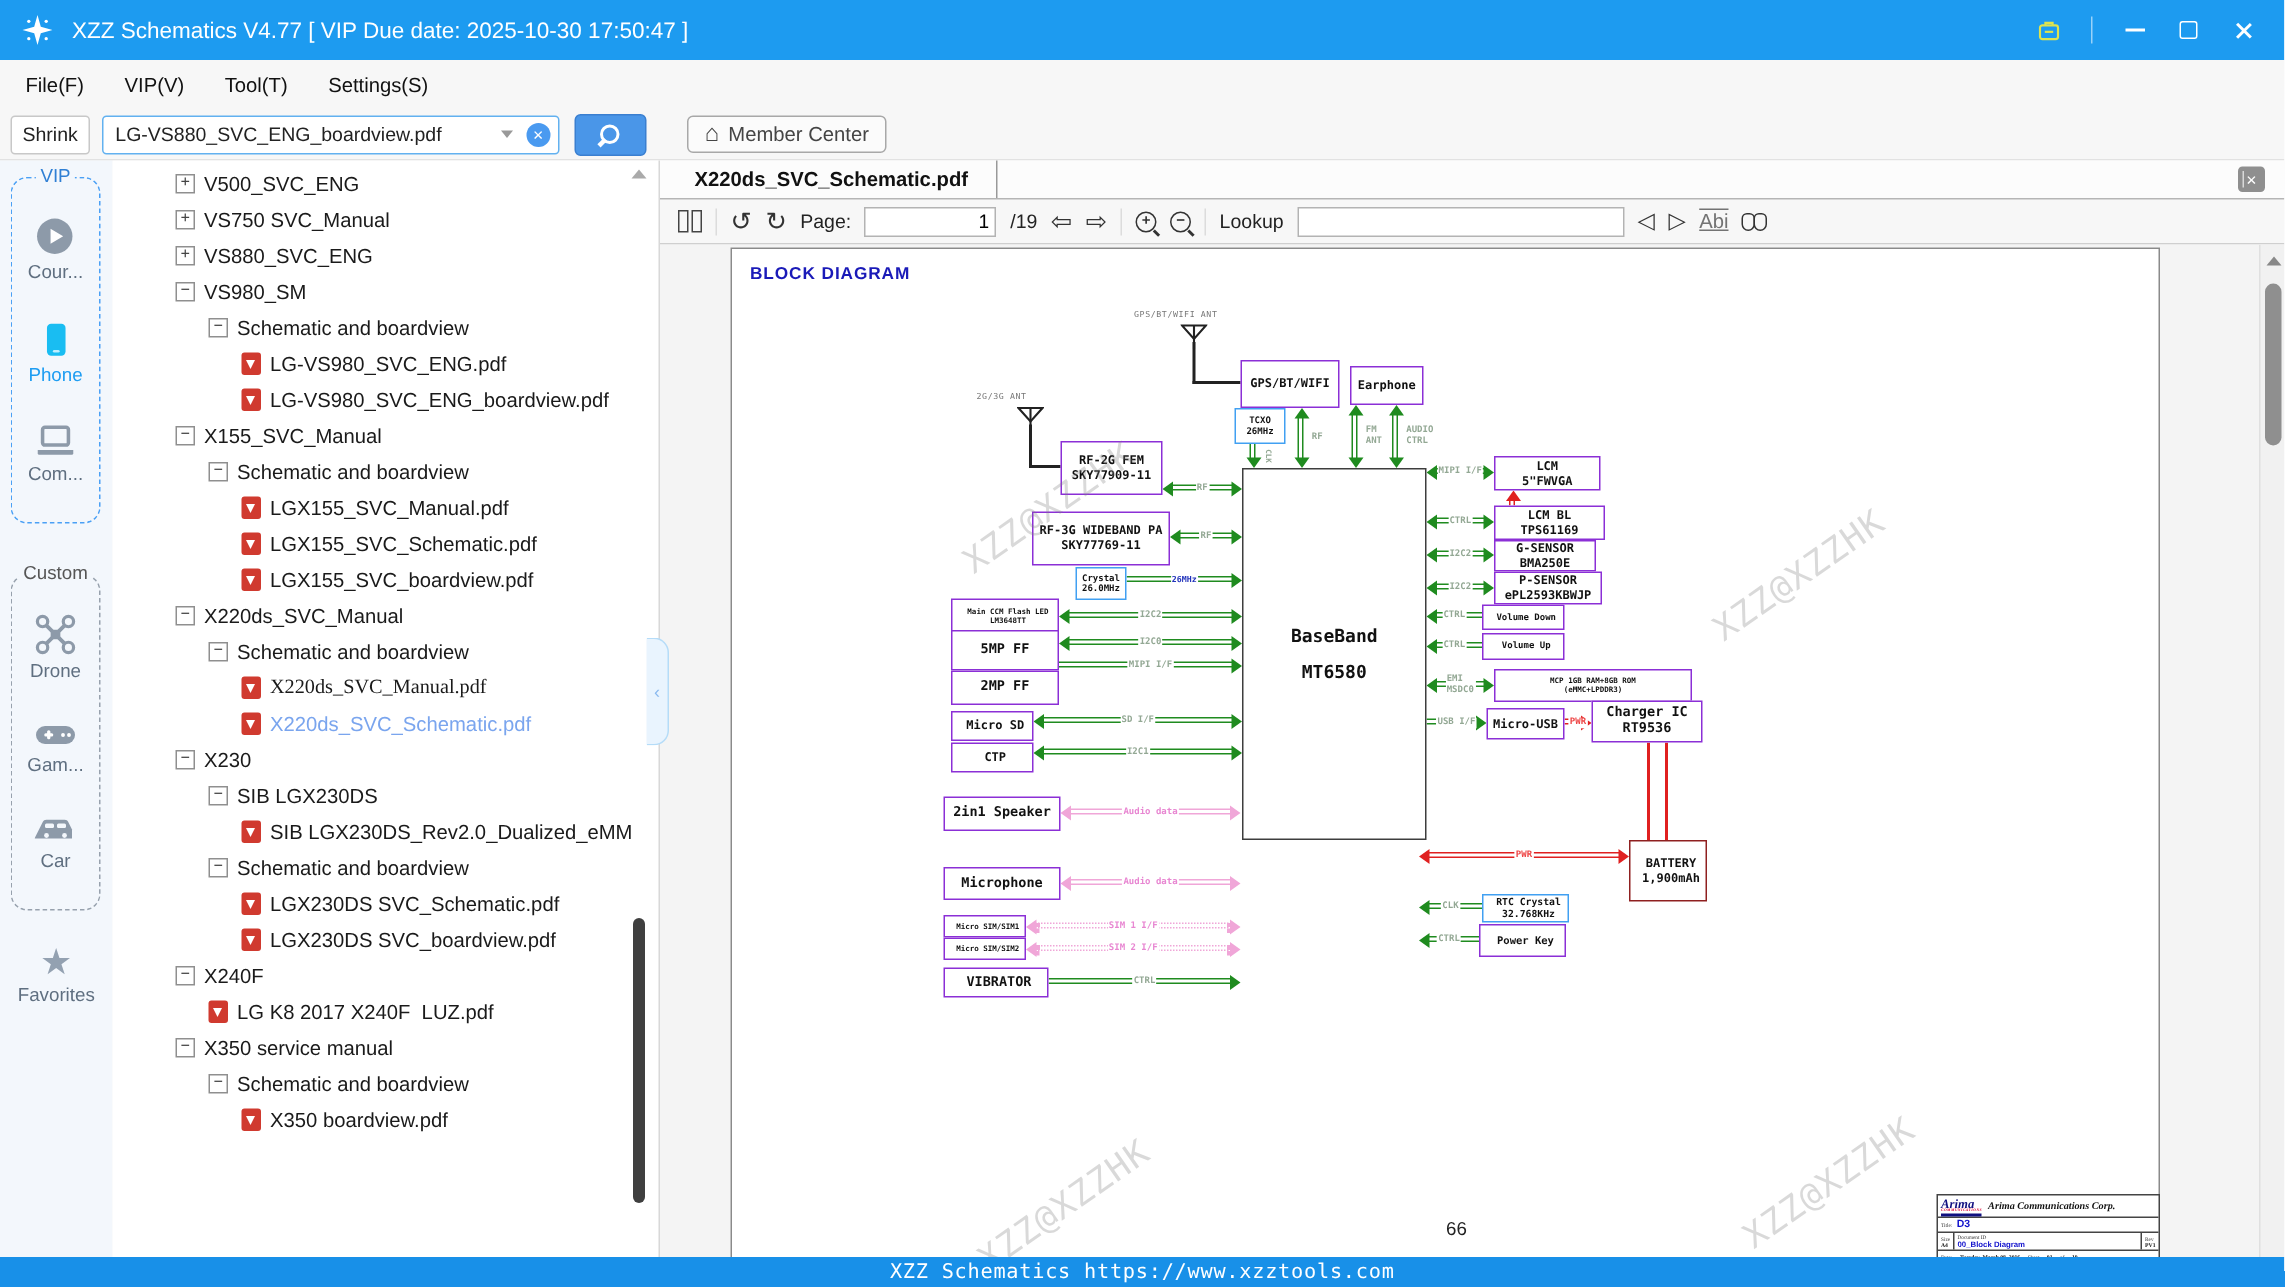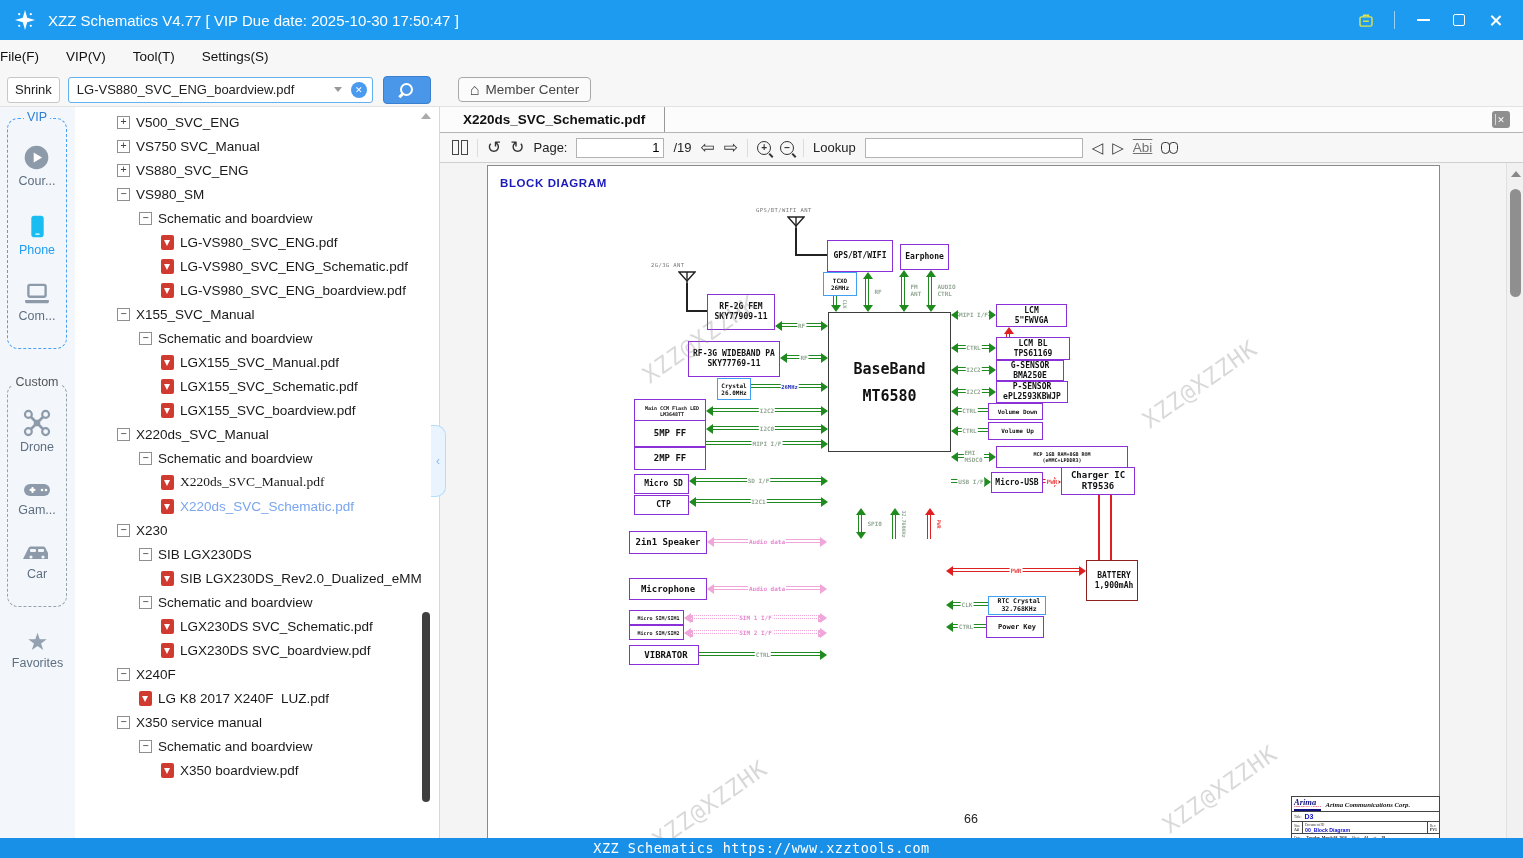--- a/index.html
+++ b/index.html
@@ -13,21 +13,21 @@
   .tb-right { margin-left:auto; display:flex; align-items:center; gap:20px; padding-right:20px; }
   .tb-sep { width:1px; height:18px; background:rgba(255,255,255,.55); }
   .wbtn { display:flex; align-items:center; justify-content:center; width:16px; height:16px; }
   .wmin-g { width:13px; height:2px; background:#fff; }
   .wmax-g { width:12px; height:12px; border:1.8px solid #fff; border-radius:2px; }
   .wx { position:relative; width:13px; height:13px; }
   .wx::before,.wx::after { content:""; position:absolute; left:6px; top:0; width:1.8px; height:13px; background:#fff; }
   .wx::before { transform:rotate(45deg);} .wx::after { transform:rotate(-45deg);}
 
   
-  .menubar { height:33px; display:flex; align-items:center; padding-left:0; background:#f7f7f7; }
+  .menubar { height:33px; display:flex; align-items:center; padding-left:17px; background:#f7f7f7; }
   .menuitem { font-size:13.5px; color:#111; margin-right:27px; }
 
   
   .toolrow { height:34px; display:flex; align-items:center; background:#f7f7f7; border-bottom:1px solid #e2e2e2; }
   .shrink-btn { margin-left:7px; height:26px; padding:0 7px; background:#fff; border:1px solid #c8c8c8; border-radius:3px; font-size:13px; display:flex; align-items:center; color:#222; }
   .combo { margin-left:8px; width:305px; height:26px; background:#fff; border:1px solid #62b1f0; border-radius:3px; display:flex; align-items:center; font-size:13px; padding-left:8px; color:#222; }
   .combo .val { flex:1; white-space:nowrap; overflow:hidden; }
   .chev { width:0; height:0; border-left:4.5px solid transparent; border-right:4.5px solid transparent; border-top:5.5px solid #999; margin-right:9px; }
   .clear { width:16px; height:16px; border-radius:50%; background:#4a9af0; color:#fff; font-size:9px; display:flex; align-items:center; justify-content:center; margin-right:5px; flex:none; }
   .search-btn { margin-left:10px; width:48px; height:28px; background:#4a96e8; border:1px solid #3a7fd0; border-radius:4px; display:flex; align-items:center; justify-content:center; }
@@ -284,24 +284,20 @@
             <div class="toggle">−</div>
             <div class="tlabel">VS980_SM</div>
           </div>
           <div class="trow" style="padding-left: 64px;">
             <div class="toggle">−</div>
             <div class="tlabel">Schematic and boardview</div>
           </div>
           <div class="trow" style="padding-left: 86px;">
             <div class="pdfic"></div>
             <div class="tlabel">LG-VS980_SVC_ENG.pdf</div>
-          </div>
-          <div class="trow" style="padding-left: 86px;">
-            <div class="pdfic"></div>
-            <div class="tlabel">LG-VS980_SVC_ENG_Schematic.pdf</div>
           </div>
           <div class="trow" style="padding-left: 86px;">
             <div class="pdfic"></div>
             <div class="tlabel">LG-VS980_SVC_ENG_boardview.pdf</div>
           </div>
           <div class="trow" style="padding-left: 42px;">
             <div class="toggle">−</div>
             <div class="tlabel">X155_SVC_Manual</div>
           </div>
           <div class="trow" style="padding-left: 64px;">
@@ -503,21 +499,21 @@
             </div>
             <div class="dbox c-p" style="left: 146px; top: 281px; width: 72px; height: 23px; font-size: 9px;">
               <div>2MP FF</div>
             </div>
             <div class="dbox c-p al-l" style="left: 146px; top: 308px; width: 55px; height: 20px; font-size: 8px;">
               <div>Micro SD</div>
             </div>
             <div class="dbox c-p al-l" style="left: 146px; top: 329px; width: 55px; height: 20px; font-size: 8px;">
               <div>CTP</div>
             </div>
-            <div class="dbox c-k gap12" style="left: 340px; top: 146px; width: 123px; height: 140px; font-size: 15px;">
+            <div class="dbox c-k gap12" style="left: 340px; top: 146px; width: 123px; height: 248px; font-size: 12px;">
               <div>BaseBand</div>
               <div>MT6580</div>
             </div>
             <div class="dbox c-p" style="left: 141px; top: 365px; width: 78px; height: 23px; font-size: 9px;">
               <div>2in1 Speaker</div>
             </div>
             <div class="dbox c-p" style="left: 141px; top: 412px; width: 78px; height: 22px; font-size: 9px;">
               <div>Microphone</div>
             </div>
             <div class="dbox c-p al-l" style="left: 141px; top: 444px; width: 55px; height: 15px; font-size: 5px;">

